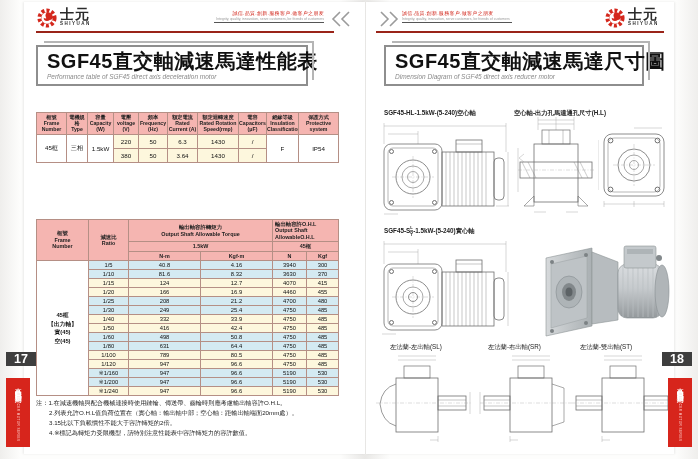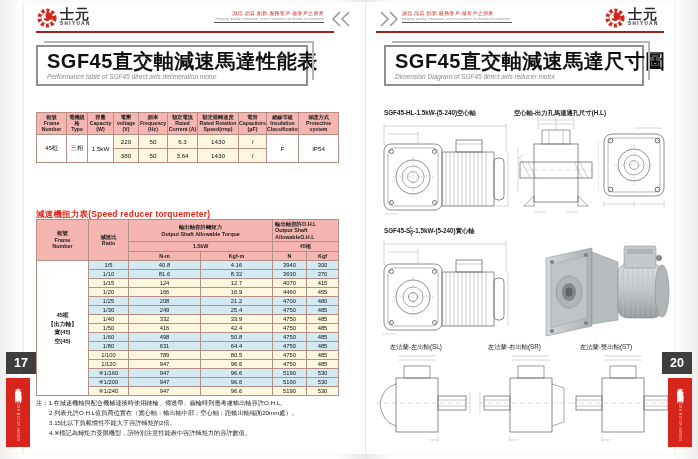--- a/index.html
+++ b/index.html
@@ -33,21 +33,21 @@
   #torqueTable td{height:8px;font-size:5.8px;}
   #torqueTable th{font-size:5.4px;}
   .bgB{background:#d4eaf2 !important;}
   .bgC{background:#fdf7dd !important;}
   .framecell{font-size:6.2px;font-weight:bold;line-height:1.5;background:#fff;}
   
   .notes{font-size:6.2px;color:#1c1c1c;line-height:1.6;}
   .notes div{white-space:nowrap;}
   .notes div + div{margin-left:13px;}
   
-  .tabnum{position:absolute;width:30px;height:22px;background:#3e3e3e;color:#fff;font-size:12.5px;font-weight:bold;display:flex;align-items:center;justify-content:center;}
+  .tabnum{position:absolute;width:30px;height:14px;background:#3e3e3e;color:#fff;font-size:12.5px;font-weight:bold;display:flex;align-items:center;justify-content:center;}
   .tabred{position:absolute;width:24px;height:69px;background:#d7251c;display:flex;flex-direction:column;align-items:center;justify-content:center;gap:1px;}
   .tabred .v{writing-mode:vertical-rl;color:#fff;font-size:6.5px;font-weight:bold;letter-spacing:1px;line-height:1;}
   .tabred .ve{writing-mode:vertical-rl;color:#ffd9d6;font-size:3px;letter-spacing:.5px;}
   
   .dwg{stroke:#6f6f6f;fill:none;}
   .dwg .dim{stroke:#999;stroke-width:.4;}
   .dwg .cl{stroke:#aaa;stroke-width:.4;stroke-dasharray:4 1.5 1 1.5;}
   .dlabel{font-size:6.3px;color:#222;font-weight:bold;white-space:nowrap;}
   .dlabel2{font-size:6.3px;color:#222;white-space:nowrap;}
   .stack{display:inline-flex;flex-direction:column;vertical-align:middle;line-height:.9;}
@@ -161,21 +161,20 @@
           <tr>
             <td class="bgC">380</td>
             <td class="bgC">50</td>
             <td class="bgC">3.64</td>
             <td class="bgC">1430</td>
             <td class="bgC">/</td>
           </tr>
         </tbody>
     </table>
 
-    <div class="abs sechead" style="left:12px;top:207px;">減速機扭力表(Speed reducer torquemeter)</div>
 
     <table class="abs" id="torqueTable" style="left:12px;top:217px;width:302px;">
       <colgroup>
           <col style="width:52px">
           <col style="width:40px">
           <col style="width:72px">
           <col style="width:72px">
           <col style="width:34px">
           <col style="width:32px">
         </colgroup>
@@ -591,18 +590,18 @@
       <line class="dim" x1="30" y1="88" x2="38" y2="88"></line>
         <line class="dim" x1="30" y1="84" x2="30" y2="90"></line>
     </svg>
   </div>
 
   <div class="tabnum" style="left:6px;top:352px;">17</div>
   <div class="tabred" style="left:6px;top:378px;">
     <span class="v">直交軸減速馬達系列</span>
     <span class="ve">REDUCER MOTOR SERIES</span>
   </div>
-  <div class="tabnum" style="left:662px;top:352px;">20</div>
+  <div class="tabnum" style="left:662px;top:352px;">18</div>
   <div class="tabred" style="left:668px;top:378px;">
     <span class="v">直交軸減速馬達系列</span>
     <span class="ve">REDUCER MOTOR SERIES</span>
   </div>
 </div>
 
 </body></html>

